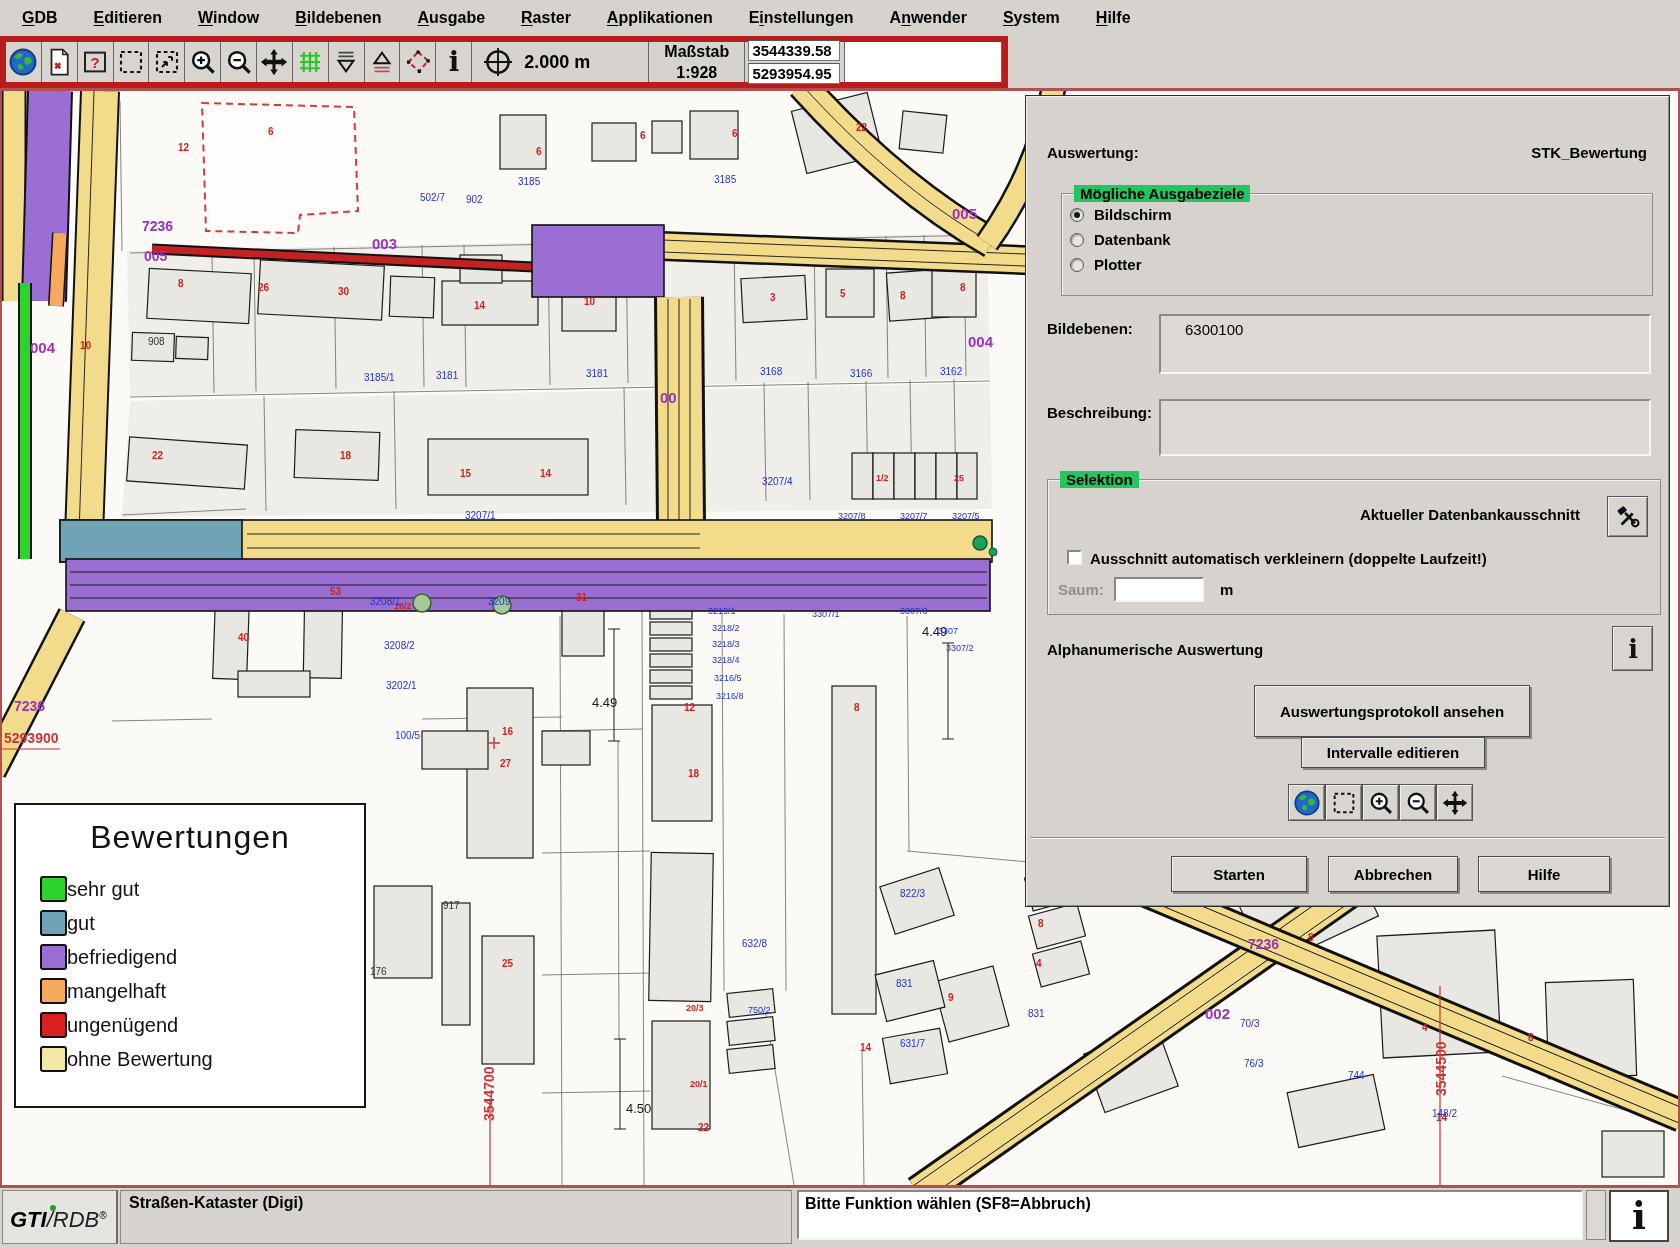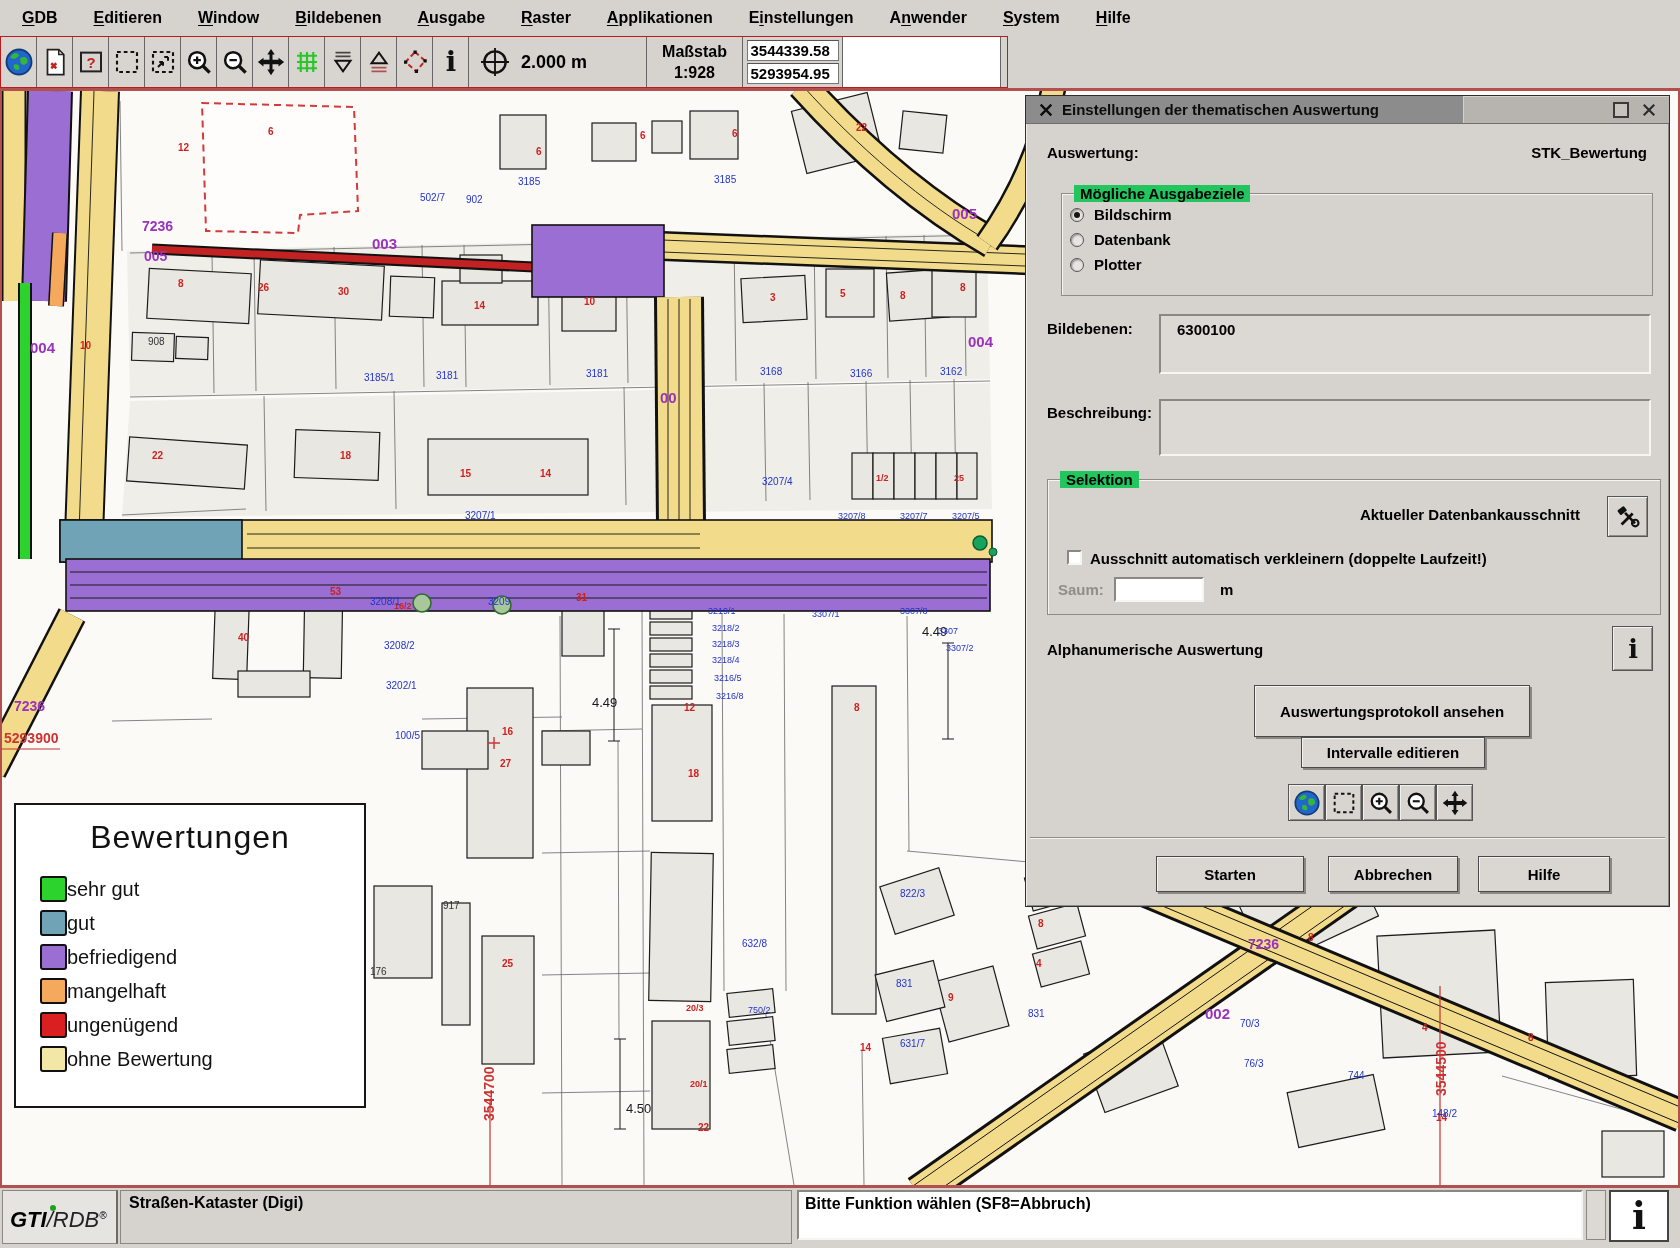--- a/index.html
+++ b/index.html
@@ -5,21 +5,21 @@
   html,body{margin:0;padding:0;}
   body{width:1680px;height:1248px;font-family:"Liberation Sans",sans-serif;background:#d6d3ce;overflow:hidden;}
   .app{position:relative;width:1680px;height:1248px;background:#d6d3ce;}
 
   
   .menubar{position:absolute;top:0;left:0;width:1680px;height:36px;display:flex;align-items:center;padding-left:8px;box-sizing:border-box;background:#d6d3ce;}
   .menu-item{font-weight:bold;font-size:16px;color:#000;padding:0 22px 0 14px;cursor:default;white-space:nowrap;}
   .menu-item u{text-underline-offset:2px;}
 
   
-  .toolbar{position:absolute;top:36px;left:0;width:1008px;height:52px;display:flex;background:#d6d3ce;border:1px solid #b91c1c;box-sizing:border-box;}
+  .toolbar{position:absolute;top:36px;left:0;width:1008px;height:52px;display:flex;background:#d6d3ce;border:6px solid #b91c1c;box-sizing:border-box;}
   .tbtn{width:36px;height:100%;box-sizing:border-box;border-right:1px solid #666;background:#d8d5d0;display:flex;align-items:center;justify-content:center;}
   .tbtn svg{width:30px;height:30px;}
   .tb-panel{box-sizing:border-box;border-right:1px solid #666;display:flex;align-items:center;}
   .tb-range{width:178px;padding-left:10px;gap:10px;}
   .tb-range svg{width:32px;height:32px;}
   .tb-range span{font-weight:bold;font-size:18px;}
   .tb-scale{width:96px;flex-direction:column;justify-content:center;font-weight:bold;font-size:16px;line-height:21px;}
   .tb-coords{width:100px;flex-direction:column;justify-content:center;gap:2px;padding:2px;}
   .coordbox{background:#fff;border:1px solid #777;border-top-color:#555;font-weight:bold;font-size:15px;padding:0 3px;width:92px;box-sizing:border-box;height:21px;line-height:20px;}
   .tb-msgbox{width:158px;background:#fff;}
@@ -52,21 +52,21 @@
   .winbtn.max{border:2px solid #3a3a3a;box-sizing:border-box;background:#c7c4c0;}
   .dlabel{position:absolute;font-weight:bold;font-size:15px;color:#000;white-space:nowrap;}
   .groupbox{position:absolute;border:1px solid #8e8b87;box-shadow:inset 1px 1px 0 #f6f4f1;}
   .grouplegend{position:absolute;top:-9px;left:12px;background:#22c55e;padding:0 6px;font-weight:bold;font-size:15px;white-space:nowrap;}
   .radio-row{display:flex;align-items:center;gap:10px;height:25px;margin-left:8px;}
   .radio{width:14px;height:14px;border-radius:50%;background:#e8e5e1;border:1px solid #555;box-shadow:inset 1px 1px 2px #888;display:flex;align-items:center;justify-content:center;box-sizing:border-box;}
   .radio .dot{width:6px;height:6px;border-radius:50%;background:#151515;}
   .radio-label{font-weight:bold;font-size:15px;}
   .sunken{background:#dcd9d4;border-top:2px solid #8a8784;border-left:2px solid #8a8784;border-bottom:2px solid #f7f5f2;border-right:2px solid #f7f5f2;box-sizing:border-box;}
   .sunken-white{background:#fff;border-top:2px solid #8a8784;border-left:2px solid #8a8784;border-bottom:2px solid #f7f5f2;border-right:2px solid #f7f5f2;box-sizing:border-box;}
-  .fieldtext{font-weight:bold;font-size:15px;padding:5px 16px;color:#000;}
+  .fieldtext{font-weight:normal;font-size:15px;padding:5px 24px;color:#000;}
   .btn3d{position:absolute;background:#dad7d2;border:1px solid #4a4a4a;box-shadow:2px 2px 0 #8b8884, inset 1px 1px 0 #f4f2ef;font-weight:bold;font-size:15px;color:#000;display:flex;align-items:center;justify-content:center;box-sizing:border-box;}
   .mini-btn{width:37px;height:37px;background:#d8d5d0;border:1px solid #555;box-shadow:inset 1px 1px 0 #f2f0ed, inset -1px -1px 0 #8f8c88;display:flex;align-items:center;justify-content:center;box-sizing:border-box;}
   .mini-btn svg{width:28px;height:28px;}
   .checkbox{position:absolute;width:15px;height:15px;}
   .separator{position:absolute;left:4px;right:4px;height:0;border-top:1px solid #8e8b87;border-bottom:1px solid #f7f5f2;}
   .saum-gray{color:#908d89;}
 
   
   .statusbar{position:absolute;top:1188px;left:0;width:1680px;height:60px;background:#d6d3ce;}
   .sb-logo{position:absolute;left:2px;top:2px;width:116px;height:54px;background:#e6e4e0;border:1px solid #8a8784;border-right:2px solid #6e6b67;box-sizing:border-box;}
@@ -585,34 +585,20 @@
           </div>
           <div class="legend-row">
             <span class="legend-swatch" style="background: rgb(242, 231, 166);"></span>
             <span class="legend-label">ohne Bewertung</span>
           </div>
         </div>
     </div>
   </div>
 
   <div class="dialog">
-    <div class="titlebar">
-      <svg class="tb-x">
-          <use href="#i-xglyph"></use>
-        </svg>
-      <span class="tb-title">Einstellungen der thematischen Auswertung</span>
-      <div class="tb-right">
-        <div class="winbtn max"></div>
-        <div class="winbtn">
-            <svg width="14" height="14" viewBox="0 0 24 24">
-              <path d="M3,3 L21,21 M21,3 L3,21" stroke="#2a2a2a" stroke-width="3.6"></path>
-            </svg>
-          </div>
-      </div>
-    </div>
 
     <div class="dlabel" style="left:21px;top:48px;">Auswertung:</div>
     <div class="dlabel" style="right:22px;top:48px;">STK_Bewertung</div>
 
     <div class="groupbox" style="left:35px;top:97px;width:590px;height:101px;">
       <span class="grouplegend">Mögliche Ausgabeziele</span>
       <div id="radio-rows" style="margin-top:8px;">
           <div class="radio-row">
             <span class="radio">
               <span class="dot"></span>
@@ -688,21 +674,21 @@
         </div>
       <div class="mini-btn">
           <svg>
             <use href="#i-pan"></use>
           </svg>
         </div>
     </div>
 
     <div class="separator" style="top:741px;"></div>
 
-    <div class="btn3d" style="left:130px;top:760px;width:148px;height:36px;">Starten</div>
+    <div class="btn3d" style="left:145px;top:760px;width:136px;height:36px;">Starten</div>
     <div class="btn3d" style="left:302px;top:760px;width:130px;height:36px;">Abbrechen</div>
     <div class="btn3d" style="left:452px;top:760px;width:132px;height:36px;">Hilfe</div>
   </div>
 
   <div class="statusbar">
     <div class="sb-logo">
       <div class="sb-brand">
         <span class="gti">GTI</span><span class="rdb">/RDB</span><sup>®</sup>
       </div>
       <div class="gti-dot"></div>

